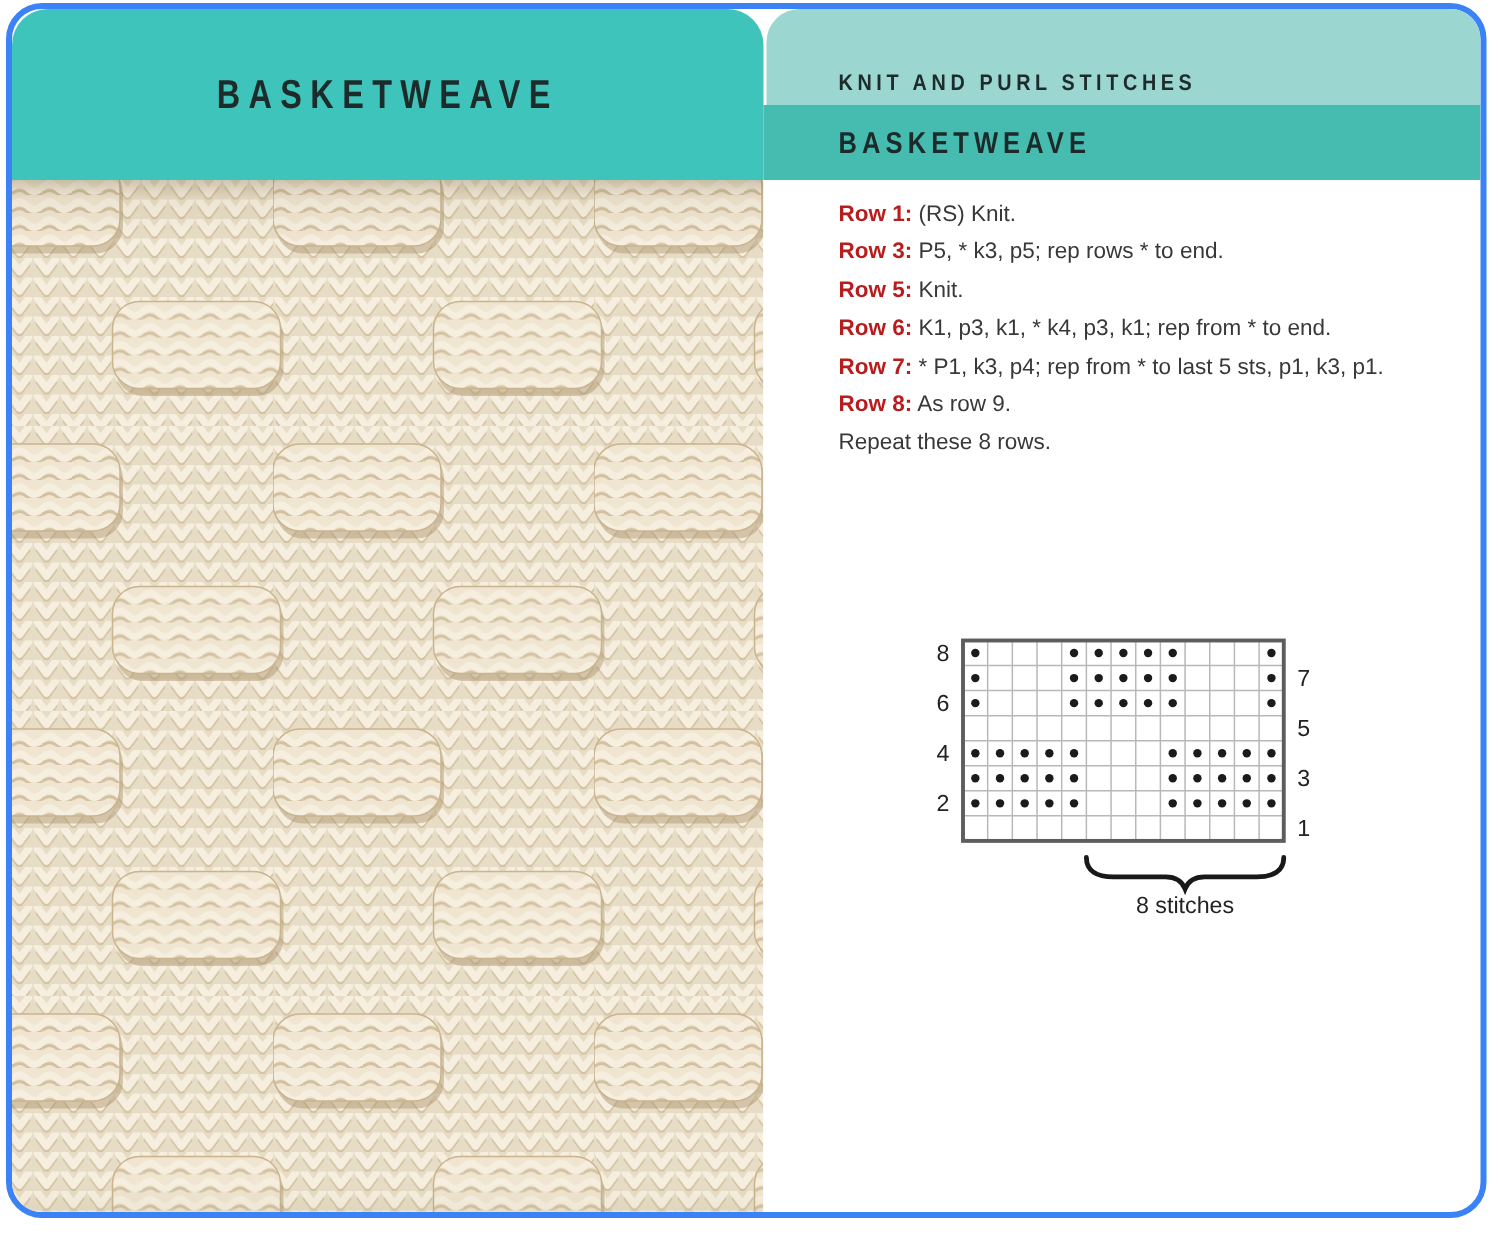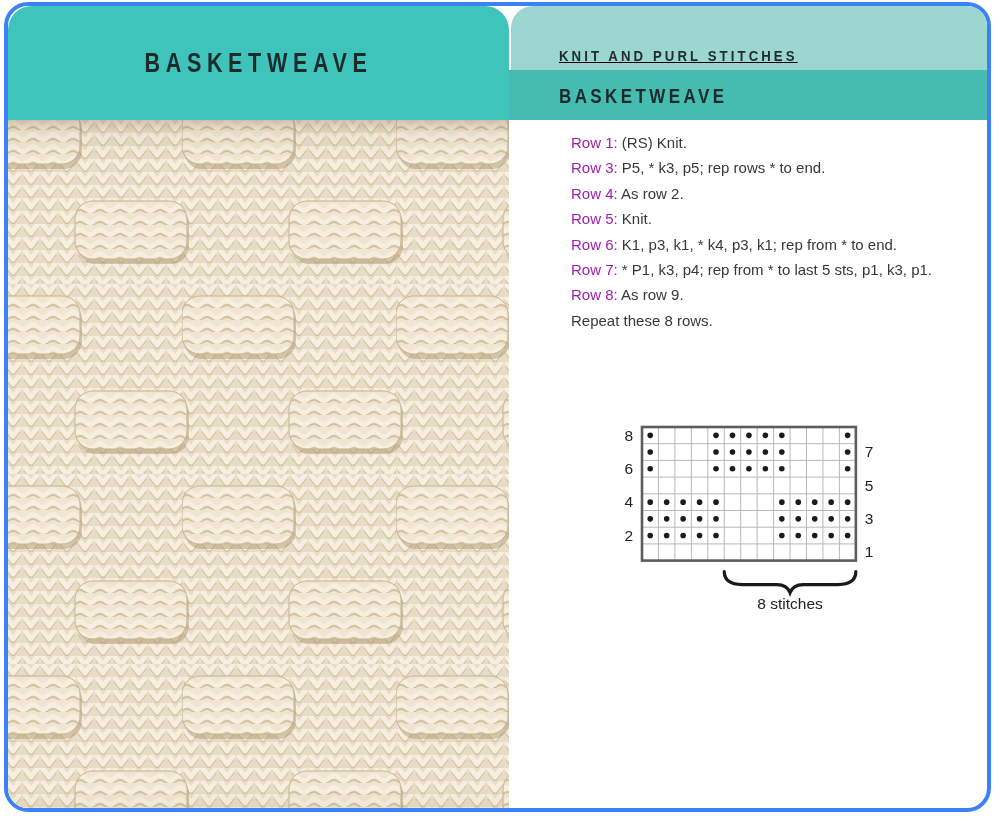--- a/index.html
+++ b/index.html
@@ -7,35 +7,35 @@
          font-family:"Liberation Sans",sans-serif;}
   #card{position:absolute;left:4px;top:2px;width:987px;height:810px;background:#fff;
         border:4px solid #3b82f6;border-radius:24px;overflow:hidden;box-sizing:border-box;}
   
   .left-header{position:absolute;left:0;top:0;width:501px;height:114px;background:#3fc4bb;
         border-radius:24px 24px 0 0;display:flex;align-items:center;justify-content:center;}
   .left-header .t{font-weight:bold;font-size:27px;letter-spacing:7px;color:#1d2b2b;
         transform:scaleX(0.8);transform-origin:center center;white-space:nowrap;}
   
   .band-light{position:absolute;left:503px;top:0;right:0;height:84px;background:#9bd6d1;
-        border-radius:22px 0 0 0;display:flex;align-items:center;padding-left:48px;padding-top:14px;box-sizing:border-box;text-decoration:underline;}
+        border-radius:22px 0 0 0;display:flex;align-items:center;padding-left:48px;padding-top:14px;box-sizing:border-box;}
   .band-light .t{font-weight:bold;font-size:15px;letter-spacing:3.5px;color:#1d2b2b;
         transform:scaleX(0.88);transform-origin:left center;white-space:nowrap;}
   .band-dark{position:absolute;left:501px;top:64px;right:0;height:50px;background:#46bcb0;
         display:flex;align-items:center;padding-left:50px;padding-top:2px;box-sizing:border-box;}
   .band-dark .t{font-weight:bold;font-size:20px;letter-spacing:4px;color:#1c2a2a;
         transform:scaleX(0.85);transform-origin:left center;white-space:nowrap;}
   
   .photo{position:absolute;left:0;top:114px;width:501px;height:696px;overflow:hidden;}
   .photo::after{content:"";position:absolute;left:0;top:0;right:0;height:12px;
         background:linear-gradient(rgba(70,50,15,0.16),rgba(70,50,15,0));}
   
   .instructions{position:absolute;left:551px;top:124px;width:425px;color:#383838;
         font-size:15px;line-height:25.4px;}
-  .instructions .lbl{font-weight:normal;color:#a21caf;margin-left:12px;}
+  .instructions .lbl{font-weight:bold;color:#b91c1c;}
   
   #chart{position:absolute;left:610px;top:417px;}
 </style>
 </head>
 <body>
 
 <div id="stage">
   <div id="card">
 
     <div class="left-header">
@@ -81,21 +81,20 @@
           </linearGradient>
         </defs>
         <rect width="501" height="696" fill="url(#p-basket)"></rect>
         <rect width="501" height="696" fill="url(#g-vig)"></rect>
       </svg>
     </div>
 
     <div class="instructions">
       <div class="line"><span class="lbl">Row 1:</span><span> (RS) Knit.</span></div>
       <div class="line"><span class="lbl">Row 3:</span><span> P5, * k3, p5; rep rows * to end.</span></div>
-      <div class="line"><span class="lbl">Row 4:</span><span> As row 2.</span></div>
       <div class="line"><span class="lbl">Row 5:</span><span> Knit.</span></div>
       <div class="line"><span class="lbl">Row 6:</span><span> K1, p3, k1, * k4, p3, k1; rep from * to end.</span></div>
       <div class="line"><span class="lbl">Row 7:</span><span> * P1, k3, p4; rep from * to last 5 sts, p1, k3, p1.</span></div>
       <div class="line"><span class="lbl">Row 8:</span><span> As row 9.</span></div>
       <div class="line"><span class="lbl"></span><span>Repeat these 8 rows.</span></div>
     </div>
 
     <svg id="chart" width="260" height="198">
         <line x1="40.45" y1="4" x2="40.45" y2="137.6" stroke="#b8b8b8" stroke-width="1"></line>
         <line x1="56.9" y1="4" x2="56.9" y2="137.6" stroke="#b8b8b8" stroke-width="1"></line>

